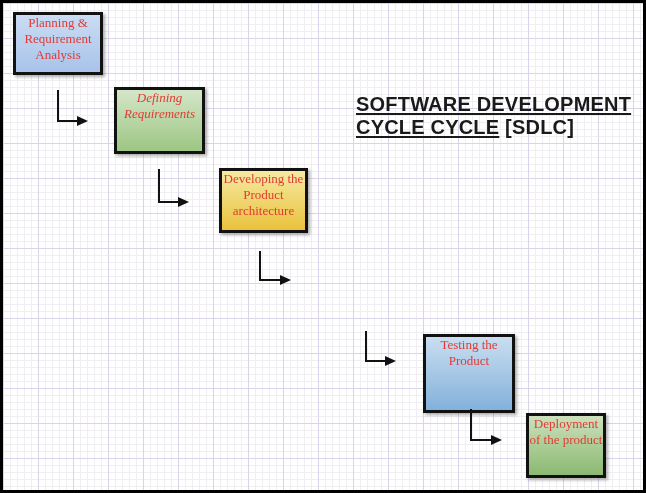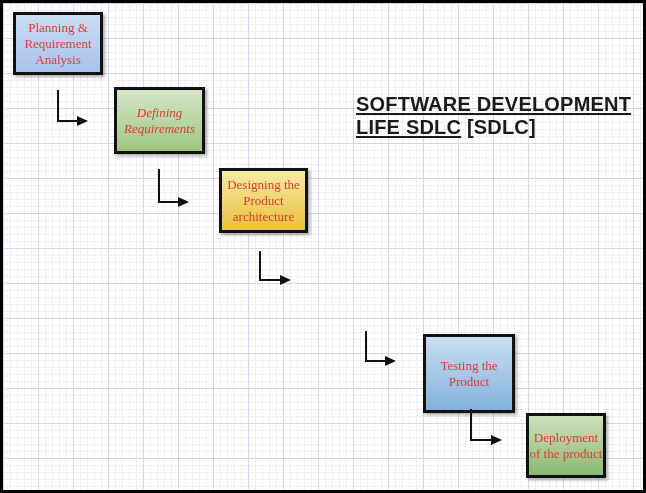--- a/index.html
+++ b/index.html
@@ -21,21 +21,21 @@
       linear-gradient(to bottom, var(--grid-major, #d9d4e9) 1px, transparent 1px),
       linear-gradient(to right, var(--grid-minor, #f0edf3) 1px, transparent 1px),
       linear-gradient(to bottom, var(--grid-minor, #f0edf3) 1px, transparent 1px);
     background-size: 35px 35px, 35px 35px, 7px 7px, 7px 7px;
   }
   .flow-node {
     position: absolute;
     box-sizing: border-box;
     border: 3px solid #111;
     display: flex;
-    align-items: center;
+    align-items: flex-start;
     justify-content: center;
     text-align: center;
     box-shadow: 2px 2px 3px rgba(70,70,70,0.45);
   }
   .node-label {
     font-family: "Liberation Serif", serif;
     font-size: 13px;
     line-height: 16px;
     white-space: pre-line;
     font-weight: normal;
@@ -69,36 +69,36 @@
     text-underline-offset: 2px;
   }
 </style>
 </head>
 <body>
 
 <div class="canvas" style="--bg-color: #ffffff; --border-color: #000000; --grid-major: #d9d4e9; --grid-minor: #f0edf3; --arrow-color: #111111;">
 
   <div class="diagram-title">
     <div><span class="u">SOFTWARE DEVELOPMENT</span></div>
-    <div><span class="u">LIFE SDLC</span><span> [SDLC]</span></div>
+    <div><span class="u">CYCLE CYCLE</span><span> [SDLC]</span></div>
   </div>
 
   <div class="flow-node" style="left: 10px; top: 9px; width: 90px; height: 63px; background: linear-gradient(rgb(203, 220, 243), rgb(168, 195, 234)); border-color: rgb(17, 17, 17); color: rgb(226, 58, 51);">
     <span class="node-label">Planning &amp;
 Requirement
 Analysis</span>
   </div>
 
   <div class="flow-node" style="left: 111px; top: 84px; width: 91px; height: 67px; background: linear-gradient(rgb(212, 230, 200), rgb(157, 198, 131)); border-color: rgb(17, 17, 17); color: rgb(226, 58, 51); font-style: italic;">
     <span class="node-label">Defining
 Requirements</span>
   </div>
 
   <div class="flow-node" style="left: 216px; top: 165px; width: 89px; height: 65px; background: linear-gradient(rgb(246, 233, 162), rgb(233, 194, 60)); border-color: rgb(17, 17, 17); color: rgb(226, 58, 51);">
-    <span class="node-label">Designing the
+    <span class="node-label">Developing the
 Product
 architecture</span>
   </div>
 
 
   <div class="flow-node" style="left: 420px; top: 331px; width: 92px; height: 79px; background: linear-gradient(rgb(201, 222, 240), rgb(131, 177, 219)); border-color: rgb(17, 17, 17); color: rgb(226, 58, 51);">
     <span class="node-label">Testing the
 Product</span>
   </div>
 

